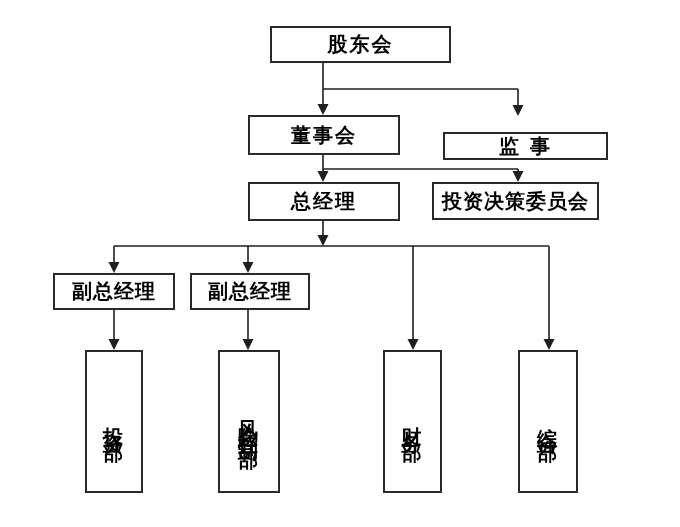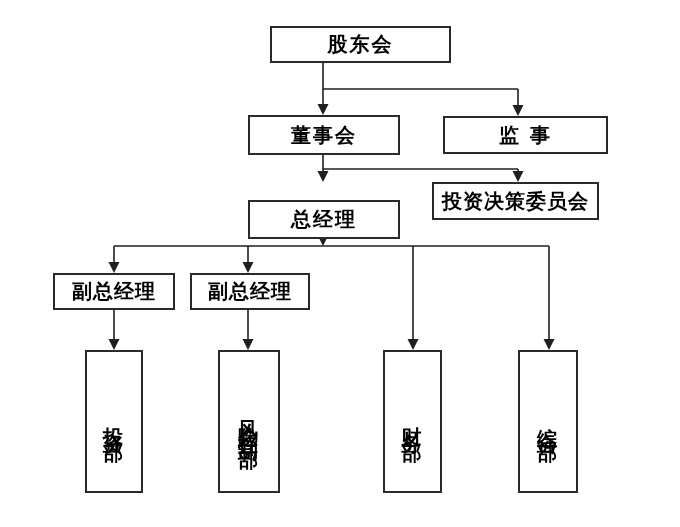--- a/index.html
+++ b/index.html
@@ -117,25 +117,25 @@
   </svg>
 
   <div class="node" style="left:232px; top:26px; width:181px; height:37px;margin-left:38px;">
     <span>股东会</span>
   </div>
 
   <div class="node" style="left:248px; top:115px; width:152px; height:40px;">
     <span>董事会</span>
   </div>
 
-  <div class="node" style="left:443px; top:116px; width:165px; height:38px;">
+  <div class="node" style="left:443px; top:132px; width:165px; height:28px;">
     <span>监 事</span>
   </div>
 
-  <div class="node" style="left:248px; top:182px; width:152px; height:39px;margin-top:18px;">
+  <div class="node" style="left:248px; top:182px; width:152px; height:39px;">
     <span>总经理</span>
   </div>
 
   <div class="node" style="left:432px; top:182px; width:167px; height:38px; letter-spacing:1px;">
     <span>投资决策委员会</span>
   </div>
 
   <div class="node" style="left:53px; top:273px; width:122px; height:37px; letter-spacing:1px;">
     <span>副总经理</span>
   </div>

